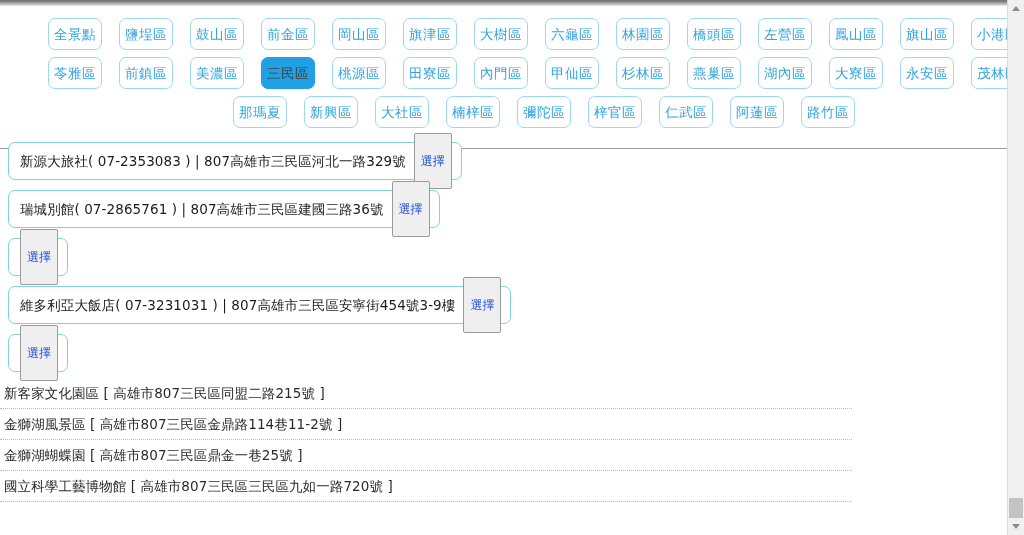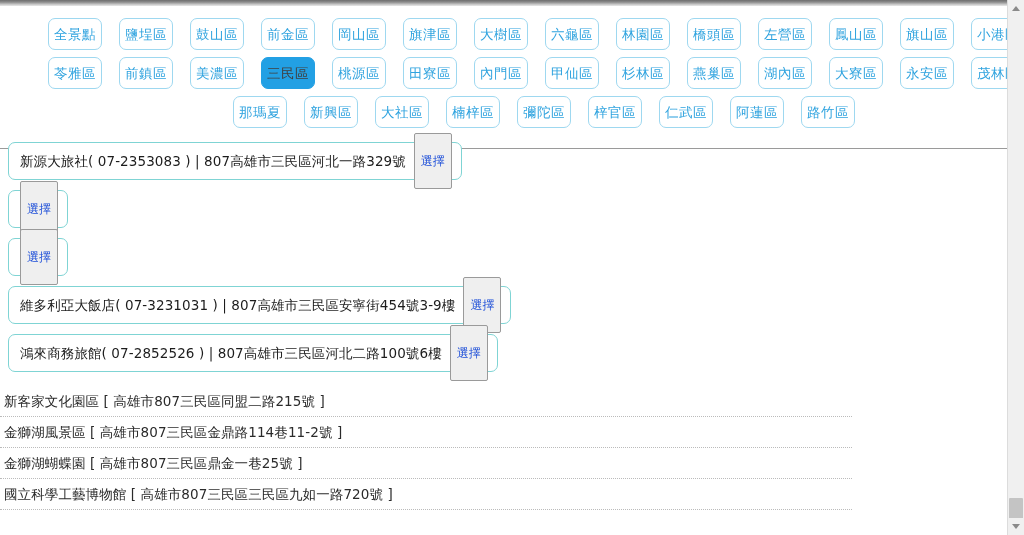--- a/index.html
+++ b/index.html
@@ -121,21 +121,21 @@
     border: 1px solid #9a9a9a;
     border-radius: 2px;
     padding: 20px 6px;
     line-height: 14px;
     cursor: pointer;
   }
 
   
   .spot-list {
     position: absolute;
-    top: 380px;
+    top: 372px;
     left: 0;
     width: 852px;
   }
   .spot-item {
     height: 31px;
     line-height: 31px;
     font-size: 13.5px;
     color: #2a2a2a;
     padding-left: 4px;
     border-bottom: 1px dotted #bbbbbb;
@@ -236,31 +236,31 @@
     </div>
 
     <div class="divider"></div>
 
     <div class="hotel-list" id="hotelList">
         <div class="hotel-card-row" style="margin-top: 0px;"><div class="hotel-card">
             <span class="hotel-text">新源大旅社( 07-2353083 ) | 807高雄市三民區河北一路329號</span>
             <button class="select-btn">選擇</button>
           </div></div>
         <div class="hotel-card-row"><div class="hotel-card">
+            <span class="hotel-text">瑞城別館( 07-2865761 ) | 807高雄市三民區建國三路36號</span>
             <button class="select-btn">選擇</button>
           </div></div>
         <div class="hotel-card-row"><div class="hotel-card">
             <button class="select-btn">選擇</button>
           </div></div>
         <div class="hotel-card-row"><div class="hotel-card">
             <span class="hotel-text">維多利亞大飯店( 07-3231031 ) | 807高雄市三民區安寧街454號3-9樓</span>
             <button class="select-btn">選擇</button>
           </div></div>
         <div class="hotel-card-row"><div class="hotel-card">
-            <span class="hotel-text">鴻來商務旅館( 07-2852526 ) | 807高雄市三民區河北二路100號6樓</span>
             <button class="select-btn">選擇</button>
           </div></div>
       </div>
 
     <div class="spot-list" id="spotList">
         <div class="spot-item">新客家文化園區 [ 高雄市807三民區同盟二路215號 ]</div>
         <div class="spot-item">金獅湖風景區 [ 高雄市807三民區金鼎路114巷11-2號 ]</div>
         <div class="spot-item">金獅湖蝴蝶園 [ 高雄市807三民區鼎金一巷25號 ]</div>
         <div class="spot-item">國立科學工藝博物館 [ 高雄市807三民區三民區九如一路720號 ]</div>
       </div>

